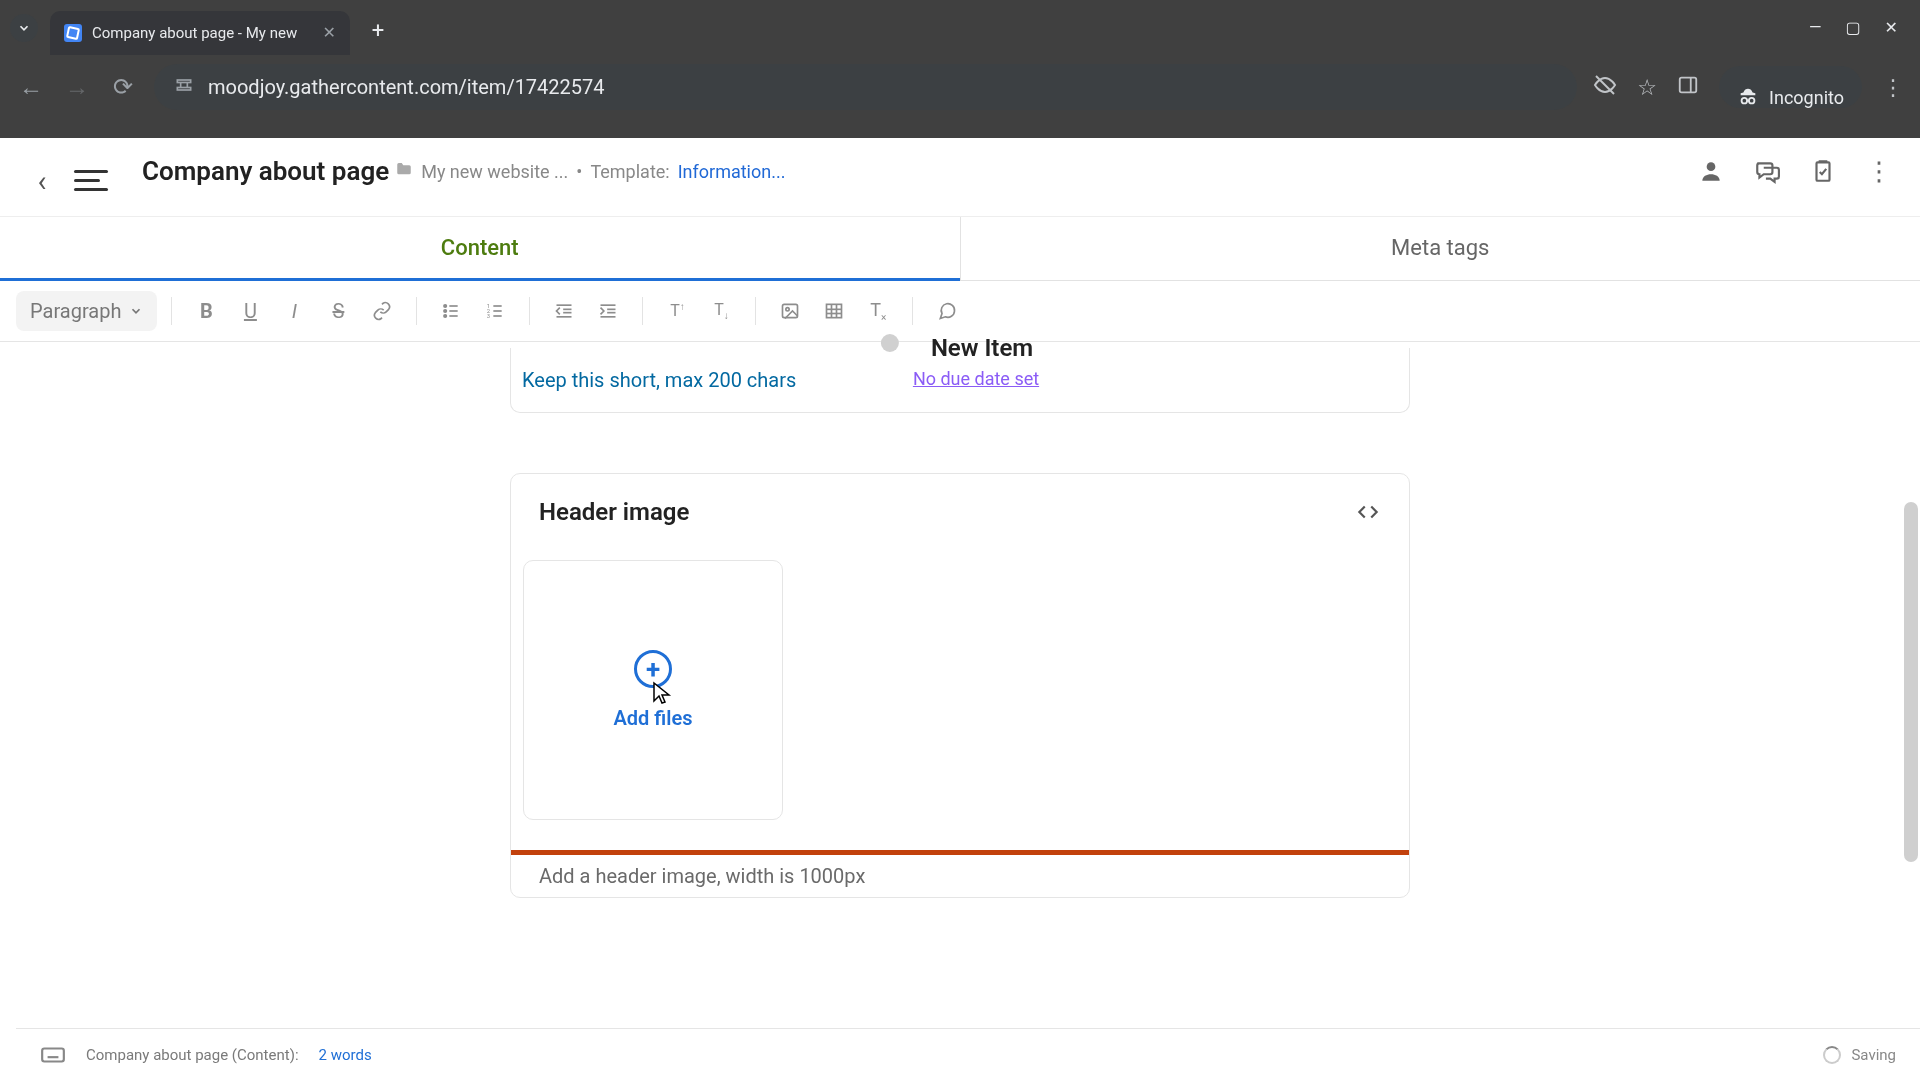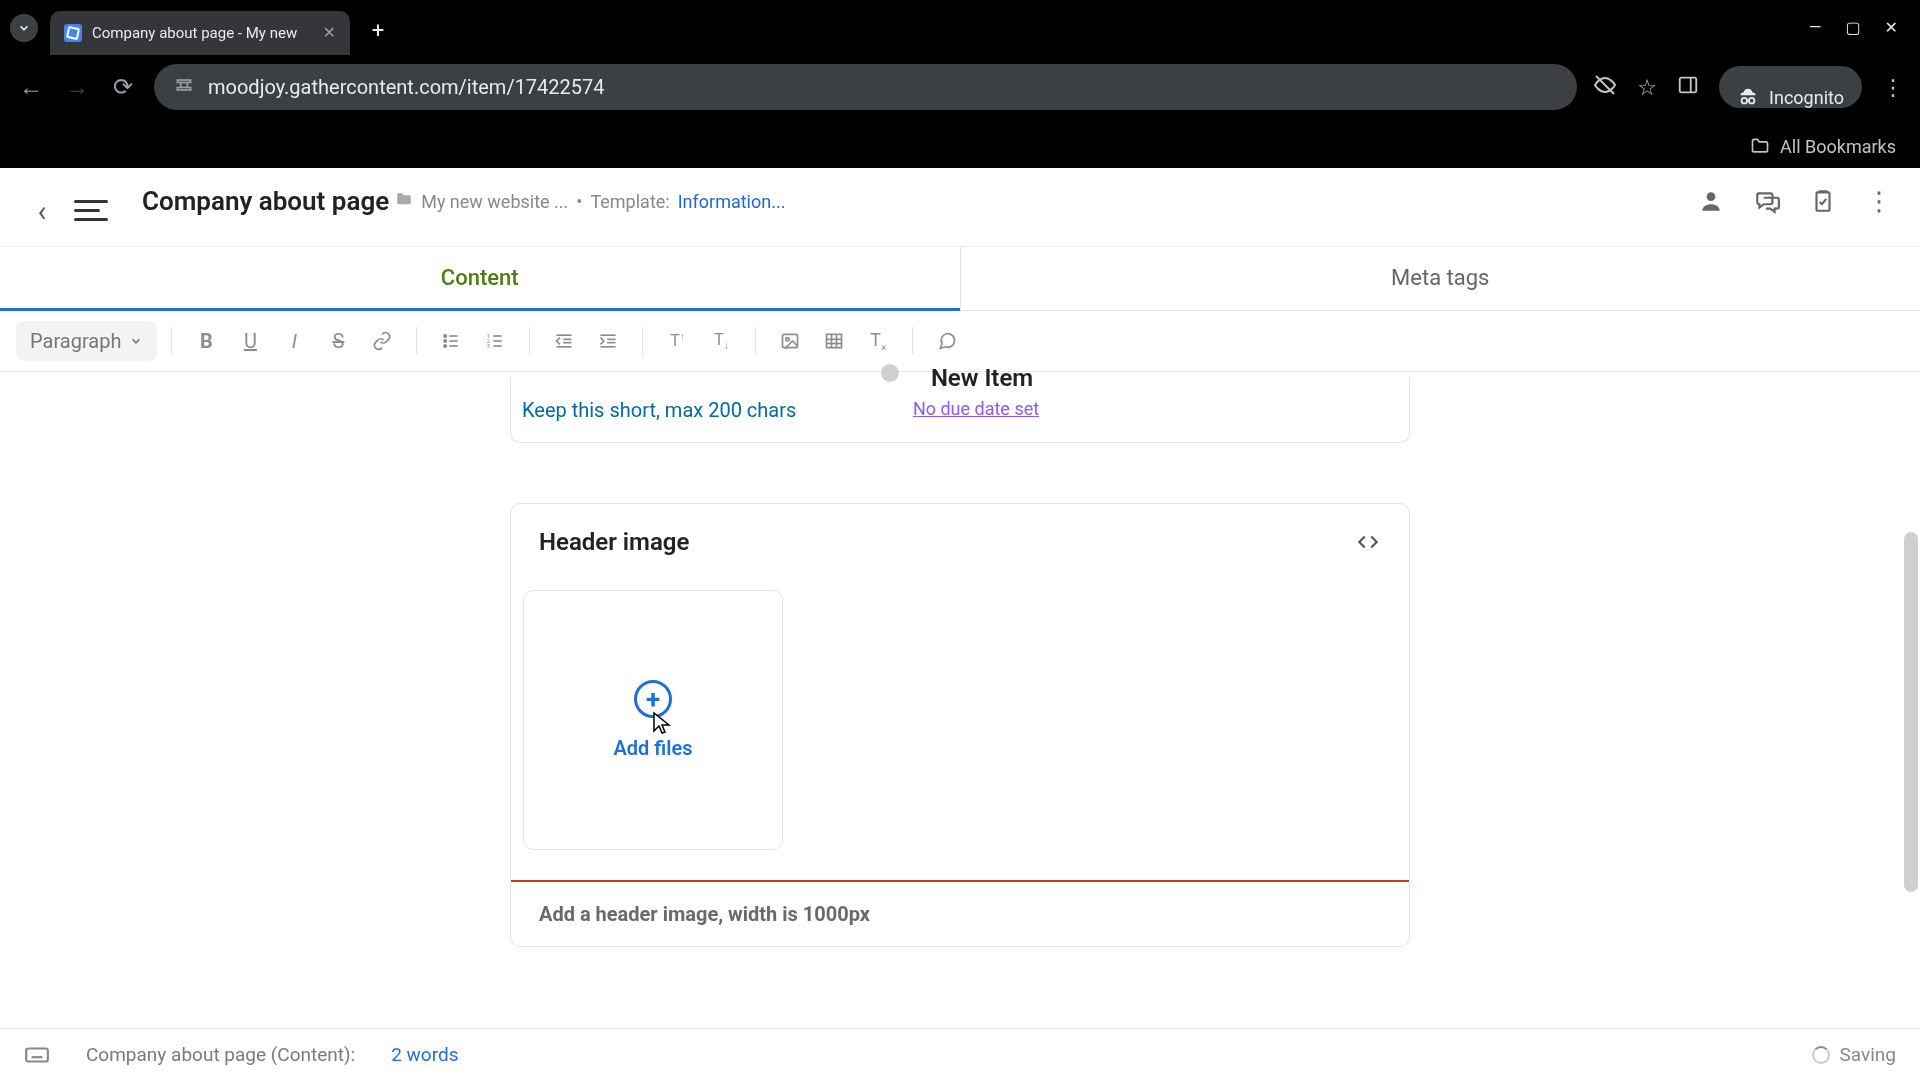--- a/index.html
+++ b/index.html
@@ -1,19 +1,19 @@
 <!DOCTYPE html>
 <html><head>
 <meta charset="utf-8">
 <style>
   * { box-sizing: border-box; margin: 0; padding: 0; }
   body { font-family: -apple-system, BlinkMacSystemFont, "Segoe UI", Roboto, sans-serif; background: #fff; overflow: hidden; width: 1920px; height: 1080px; }
 
   
-  .chrome { background: #000000; height: 168px; position: relative; }
+  .chrome { background: #404040; height: 138px; position: relative; }
   .tab-strip { display: flex; align-items: center; height: 55px; padding: 0 10px; }
   .tab-dropdown { width: 28px; height: 28px; border-radius: 50%; background: #3c4043; color: #e8eaed; display: flex; align-items: center; justify-content: center; margin-right: 12px; }
   .tab { background: #35363a; border-radius: 10px 10px 0 0; height: 44px; display: flex; align-items: center; padding: 0 14px; min-width: 300px; gap: 10px; color: #e8eaed; font-size: 15px; margin-top: 10px; }
   .tab .favicon { width: 18px; height: 18px; background: #4285f4; border-radius: 3px; position: relative; }
   .tab .favicon::after { content:""; position:absolute; inset:3px; border:2px solid #fff; border-radius:2px; transform: rotate(12deg); }
   .tab .close { color: #9aa0a6; cursor: pointer; font-size: 16px; margin-left: auto; }
   .newtab { color:#e8eaed; font-size:22px; margin-left:14px; margin-top:6px; cursor:pointer; width:28px; text-align:center; }
   .win-controls { position:absolute; right:0; top:0; height:55px; display:flex; align-items:center; gap:24px; padding-right:22px; color:#e8eaed; }
   .win-controls span { cursor:pointer; font-size:16px; }
 
@@ -63,24 +63,24 @@
   .hint-card { border:1px solid #e5e5e5; border-radius:0 0 10px 10px; padding:20px 11px; color:#0369a1; font-size:20px; margin-bottom:60px; border-top:none; }
   .section-card { border:1px solid #e5e5e5; border-radius:10px; margin-bottom:12px; }
   .section-head { display:flex; align-items:center; justify-content:space-between; padding:24px 28px; }
   .section-title { font-size:24px; font-weight:600; color:#222; }
   .emb { color:#555; cursor:pointer; }
   .upload-area { padding:10px 12px 30px 12px; }
   .upload-tile { width:260px; height:260px; border:1px solid #e5e5e5; border-radius:10px; display:flex; flex-direction:column; align-items:center; justify-content:center; gap:18px; cursor:pointer; }
   .plus-circ { width:38px; height:38px; border:3px solid #1f6fd6; border-radius:50%; color:#1f6fd6; display:flex; align-items:center; justify-content:center; font-size:26px; font-weight:700; }
   .add-txt { color:#1f6fd6; font-size:20px; font-weight:600; }
   .cursor { position:absolute; left:653px; top:364px; pointer-events:none; }
-  .section-hint { border-top:2px solid #c2410c; padding:20px 28px; color:#6a6a6a; font-size:20px;font-weight:bold; }
+  .section-hint { border-top:5px solid #c2410c; padding:9px 28px; color:#6a6a6a; font-size:20px; }
   .scrollbar-fake { position:absolute; right:2px; top:160px; width:14px; height:360px; background:#cfcfcf; border-radius:8px; }
 
-  .status-bar { position:fixed; bottom:0; left:0; right:0; height:52px; border-top:1px solid #e5e5e5; background:#fff; display:flex; align-items:center; padding:0 24px; gap:36px; font-size:19px; color:#7a7a7a; }
+  .status-bar { position:fixed; bottom:0; left:16px; right:0; height:52px; border-top:1px solid #e5e5e5; background:#fff; display:flex; align-items:center; padding:0 24px; gap:20px; font-size:15px; color:#7a7a7a; }
   .keeb { color:#888; cursor:pointer; }
   .wc-link { color:#1f6fd6; cursor:pointer; }
   .status-bar .saving { margin-left:auto; display:flex; align-items:center; gap:10px; color:#888;text-align:center; }
   .saving-ico { width:18px; height:18px; border:2px solid #ccc; border-top-color:#888; border-radius:50%; }
 </style>
 </head>
 <body>
 
 <div class="chrome">
   <div class="tab-strip">

